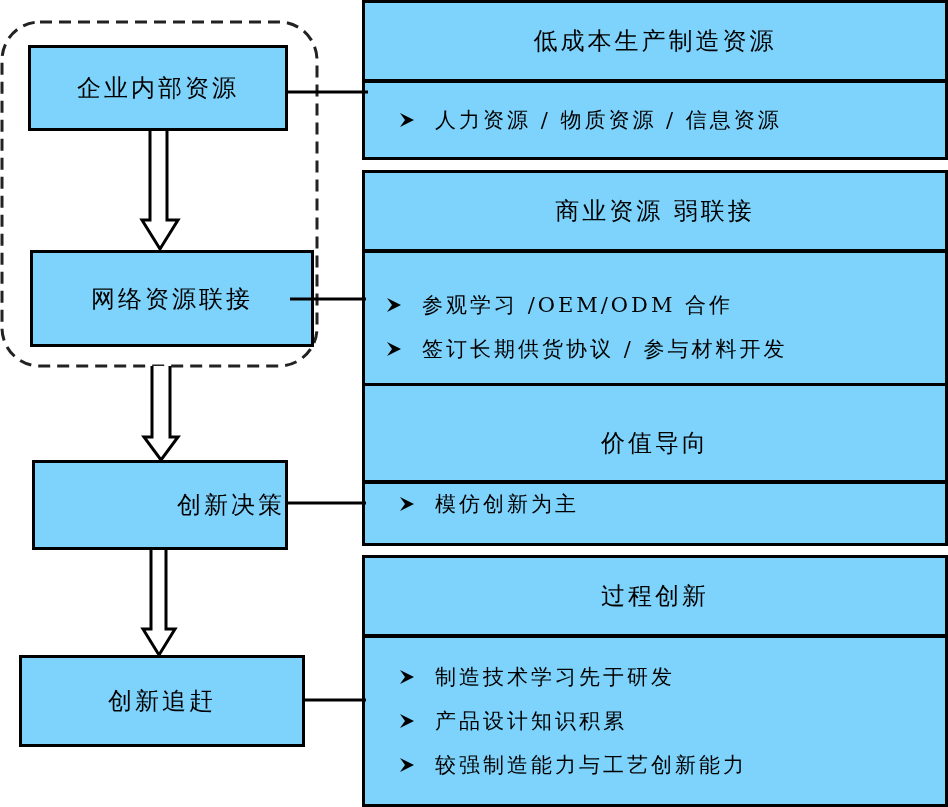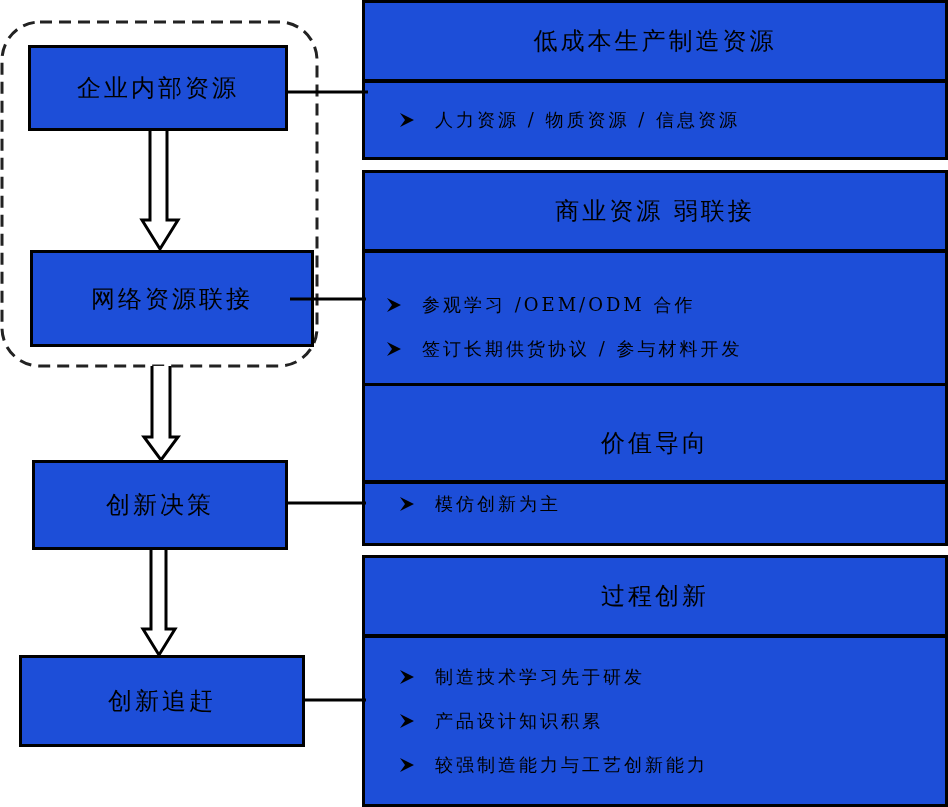--- a/index.html
+++ b/index.html
@@ -1,42 +1,42 @@
 <!DOCTYPE html>
 <html><head>
 <meta charset="utf-8">
 <style>
   html, body { margin: 0; padding: 0; background: #ffffff; }
   body { width: 948px; height: 807px; position: relative; overflow: hidden;
          font-family: "DejaVu Serif", "Liberation Serif", serif; color: #000; }
-  .box { position: absolute; border: 3px solid #000; box-sizing: border-box; background: #1d4ed8; }
+  .box { position: absolute; border: 3px solid #000; box-sizing: border-box; background: #7dd3fc; }
   .lbox { display: flex; align-items: center; justify-content: center; font-size: 24px; letter-spacing: 3px; }
   .rbox { left: 362px; width: 586px; }
   .rhead { position: absolute; left: 0; right: 0; top: 0; display: flex; align-items: center; justify-content: center;
            font-size: 24px; letter-spacing: 3px; border-bottom: 4px solid #000; box-sizing: border-box; }
   .rbody { position: absolute; left: 0; right: 0; bottom: 0; display: flex; flex-direction: column; justify-content: center;
            padding-left: 34px; box-sizing: border-box; }
-  .item { font-size: 18px; letter-spacing: 3px; line-height: 44px; display: flex; align-items: center; white-space: nowrap; }
+  .item { font-size: 21px; letter-spacing: 3px; line-height: 44px; display: flex; align-items: center; white-space: nowrap; }
   .bullet { width: 16px; height: 16px; margin-right: 20px; flex: none; }
   svg.overlay { position: absolute; left: 0; top: 0; pointer-events: none; }
 </style>
 </head>
 <body>
 
 <svg class="overlay" width="948" height="807">
   <rect x="2" y="22" width="315" height="344" rx="38" ry="38" fill="none" stroke="#222" stroke-width="3" stroke-dasharray="12,7"></rect>
 </svg>
 
 <div class="box lbox" style="left:28px; top:45px; width:260px; height:86px;">
   <span>企业内部资源</span>
 </div>
 <div class="box lbox" style="left:30px; top:250px; width:284px; height:97px;">
   <span>网络资源联接</span>
 </div>
-<div class="box lbox" style="left:32px; top:460px; width:256px; height:90px;">
+<div class="box lbox" style="left:32px; top:460px; width:256px; height:90px;justify-content:flex-end;">
   <span>创新决策</span>
 </div>
 <div class="box lbox" style="left:19px; top:655px; width:286px; height:92px;">
   <span>创新追赶</span>
 </div>
 
 <div class="box rbox" style="top:0px; height:160px;">
   <div class="rhead" style="height:80px;">低成本生产制造资源</div>
   <div class="rbody" style="top:80px;">
     <div class="item">

